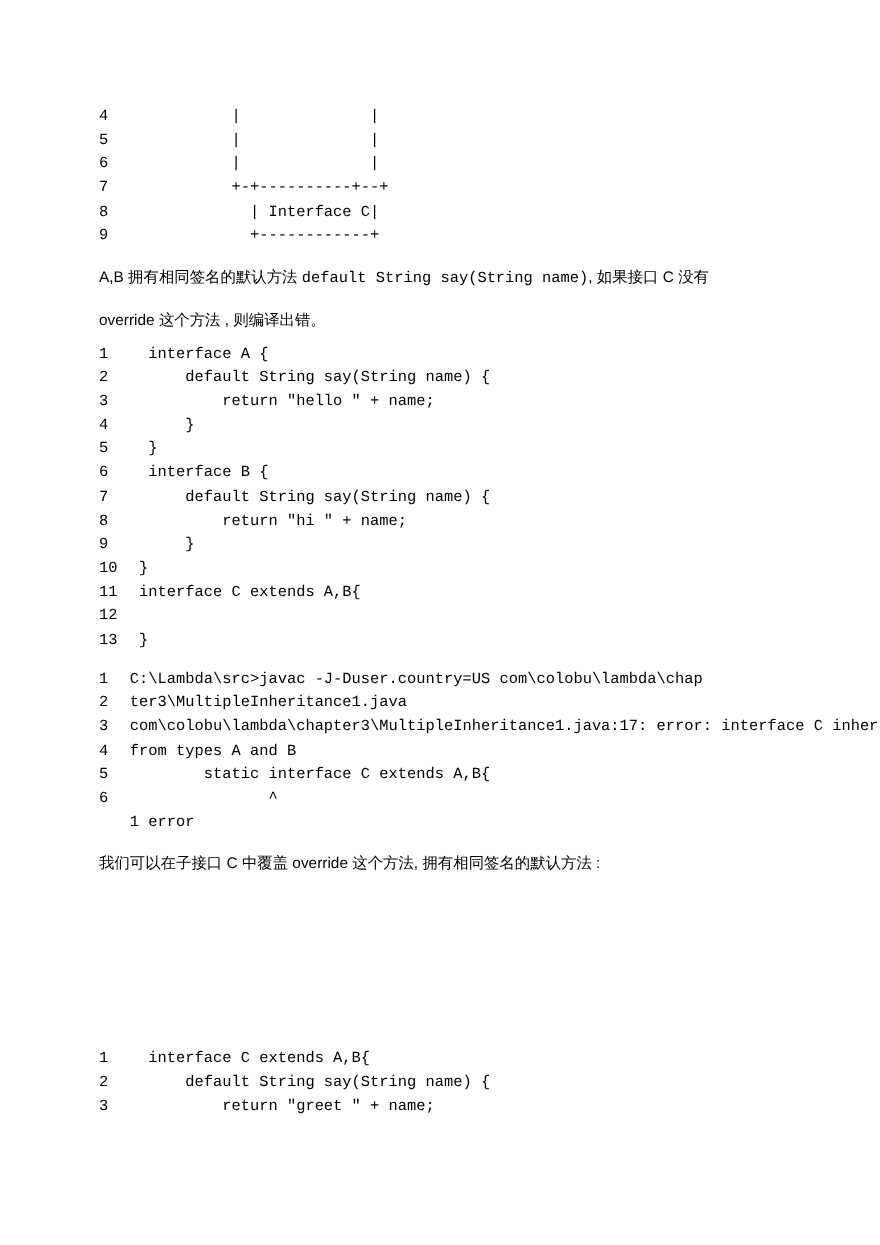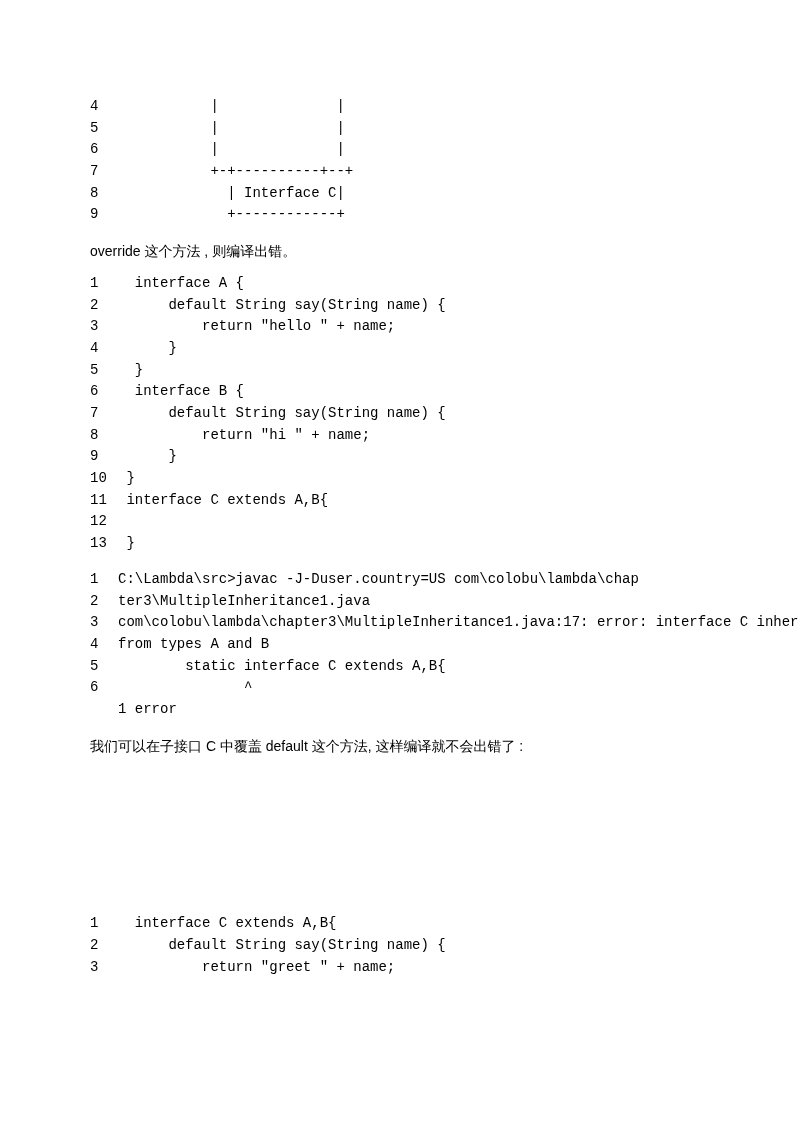--- a/index.html
+++ b/index.html
@@ -45,31 +45,34 @@
     height: 140px;
   }
 </style>
 </head>
 <body>
 
 <div class="page">
 
   <div class="code-block" id="block1"><div class="code-line"><span class="ln">4</span><span class="code">           |              |</span></div><div class="code-line"><span class="ln">5</span><span class="code">           |              |</span></div><div class="code-line"><span class="ln">6</span><span class="code">           |              |</span></div><div class="code-line"><span class="ln">7</span><span class="code">           +-+----------+--+</span></div><div class="code-line"><span class="ln">8</span><span class="code">             | Interface C|</span></div><div class="code-line"><span class="ln">9</span><span class="code">             +------------+</span></div></div>
 
+  <div class="para">
+    <span>A,B 拥有相同签名的默认方法 </span><span class="mono">default String say(String name)</span><span>,  如果接口 C 没有</span>
+  </div>
 
   <div class="para">
     <span>override 这个方法 ,   则编译出错。</span>
   </div>
 
   <div class="code-block" id="block2"><div class="code-line"><span class="ln">1</span><span class="code">  interface A {</span></div><div class="code-line"><span class="ln">2</span><span class="code">      default String say(String name) {</span></div><div class="code-line"><span class="ln">3</span><span class="code">          return "hello " + name;</span></div><div class="code-line"><span class="ln">4</span><span class="code">      }</span></div><div class="code-line"><span class="ln">5</span><span class="code">  }</span></div><div class="code-line"><span class="ln">6</span><span class="code">  interface B {</span></div><div class="code-line"><span class="ln">7</span><span class="code">      default String say(String name) {</span></div><div class="code-line"><span class="ln">8</span><span class="code">          return "hi " + name;</span></div><div class="code-line"><span class="ln">9</span><span class="code">      }</span></div><div class="code-line"><span class="ln">10</span><span class="code"> }</span></div><div class="code-line"><span class="ln">11</span><span class="code"> interface C extends A,B{</span></div><div class="code-line"><span class="ln">12</span><span class="code"></span></div><div class="code-line"><span class="ln">13</span><span class="code"> }</span></div></div>
 
 
   <div class="code-block" id="block3" style="margin-top:14px;"><div class="code-line"><span class="ln">1</span><span class="code">C:\Lambda\src&gt;javac -J-Duser.country=US com\colobu\lambda\chap</span></div><div class="code-line"><span class="ln">2</span><span class="code">ter3\MultipleInheritance1.java</span></div><div class="code-line"><span class="ln">3</span><span class="code">com\colobu\lambda\chapter3\MultipleInheritance1.java:17: error: interface C inher</span></div><div class="code-line"><span class="ln">4</span><span class="code">from types A and B</span></div><div class="code-line"><span class="ln">5</span><span class="code">        static interface C extends A,B{</span></div><div class="code-line"><span class="ln">6</span><span class="code">               ^</span></div><div class="code-line"><span class="ln"></span><span class="code">1 error</span></div></div>
 
   <div class="para">
-    <span>我们可以在子接口 C 中覆盖 default 这个方法,  这样编译就不会出错了 :</span>
+    <span>我们可以在子接口 C 中覆盖 override 这个方法,  拥有相同签名的默认方法 :</span>
   </div>
 
   <div class="spacer"></div>
 
   <div class="code-block" id="block4"><div class="code-line"><span class="ln">1</span><span class="code">  interface C extends A,B{</span></div><div class="code-line"><span class="ln">2</span><span class="code">      default String say(String name) {</span></div><div class="code-line"><span class="ln">3</span><span class="code">          return "greet " + name;</span></div></div>
 
 </div>
 
 </body></html>

